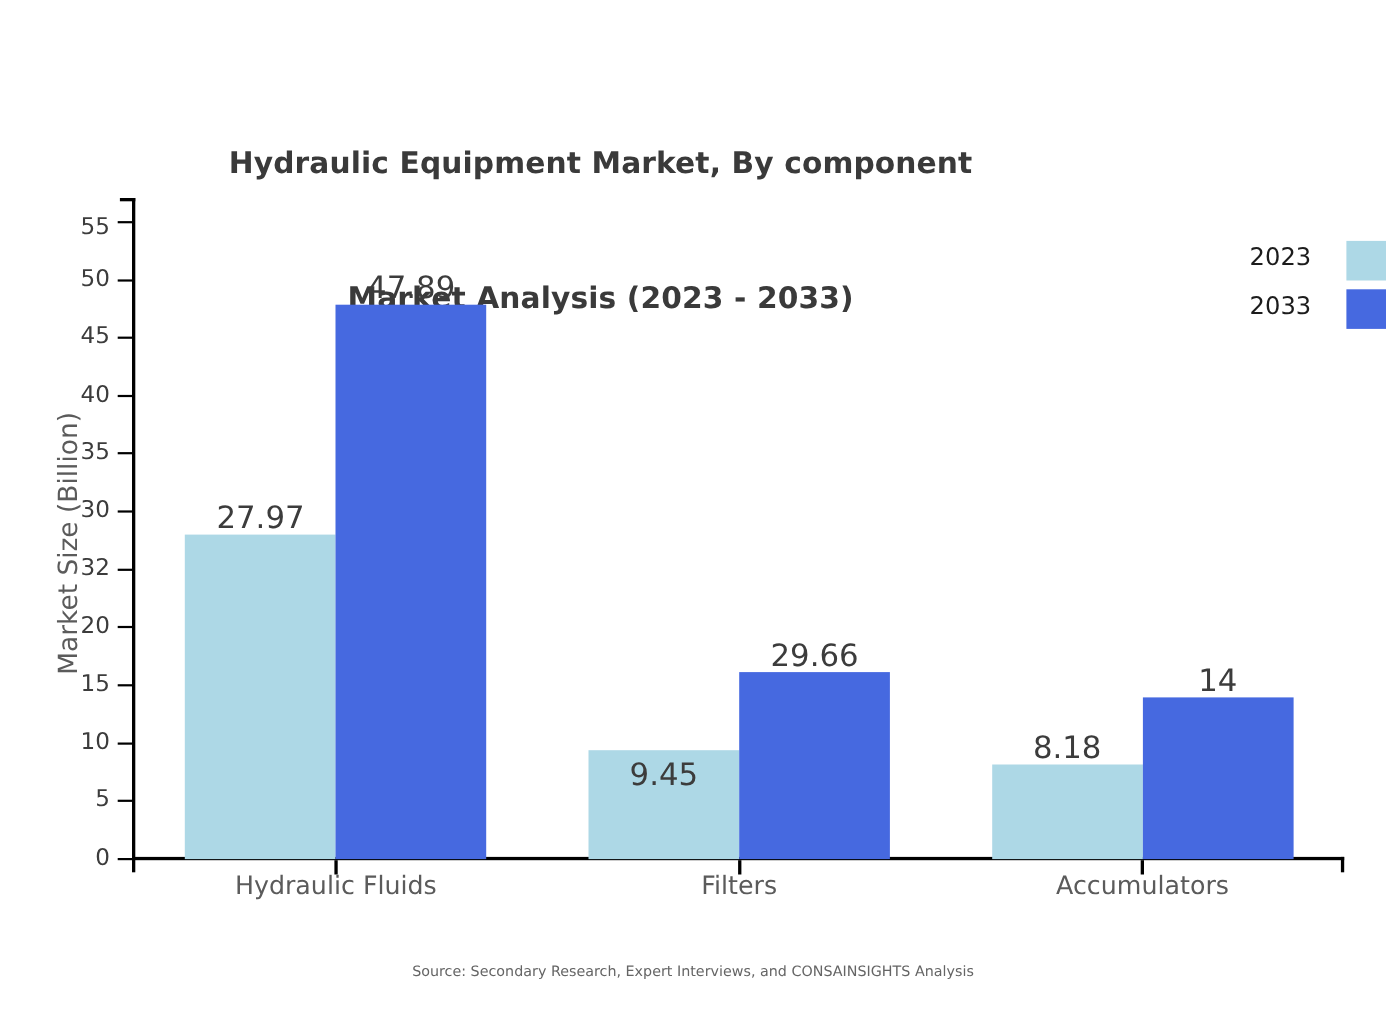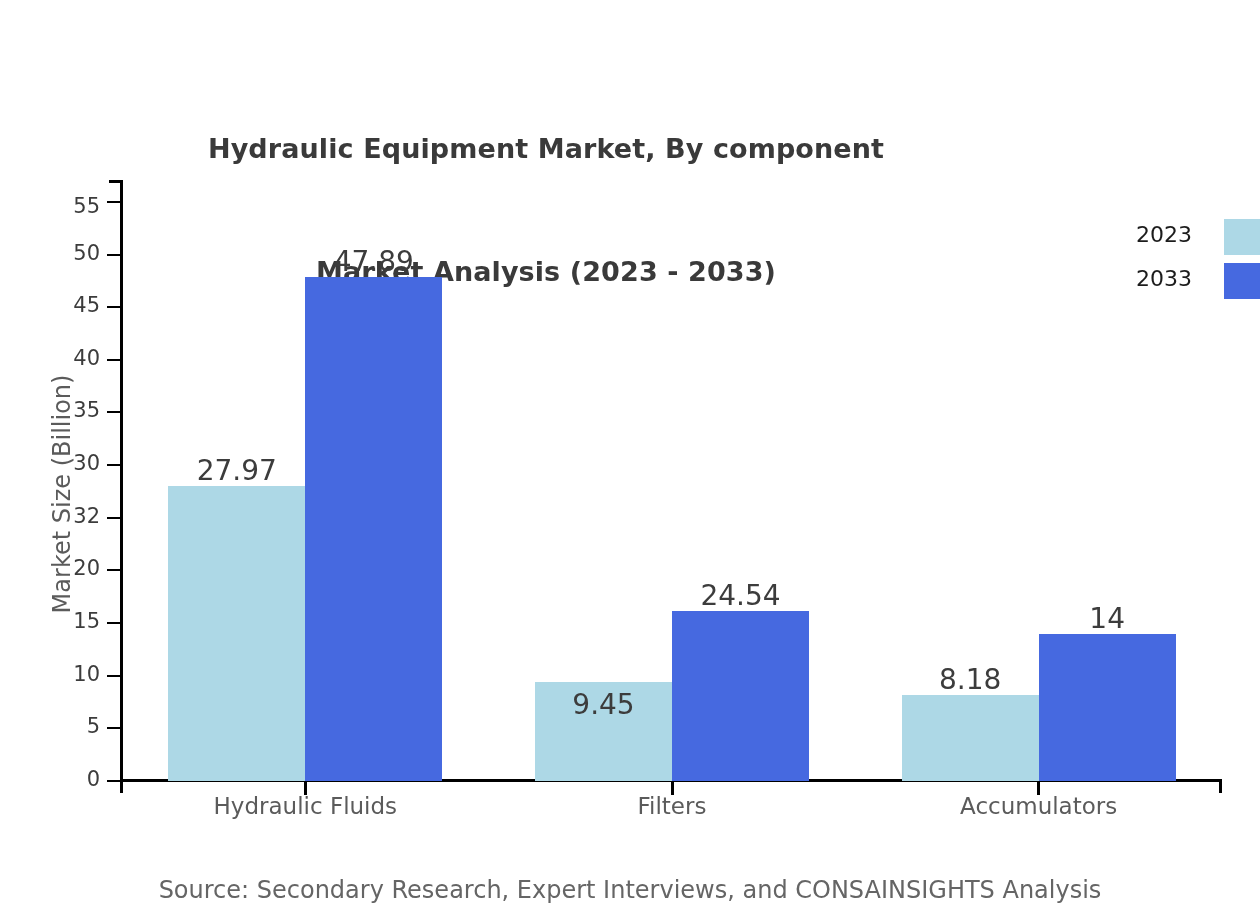--- a/index.html
+++ b/index.html
@@ -155,21 +155,21 @@
     height: 36px;
   }
 
   
   .source-note {
     position: absolute;
     left: 0;
     top: 876px;
     width: 1260px;
     text-align: center;
-    font-size: 24px;
+    font-size: 13px;
     color: #656565;
     white-space: nowrap;
   }
 </style>
 </head>
 <body>
 
 <div id="figure">
 
   <div class="chart-title">
@@ -212,21 +212,21 @@
     </div>
 
   <div id="bars-layer">
       <div class="bar" style="left: 168.333px; width: 137px; height: 294.524px; background: rgb(173, 216, 230);"></div>
       <div class="bar-label" style="left: 168.333px; width: 137px; top: 454.476px;">27.97</div>
       <div class="bar" style="left: 305.333px; width: 137px; height: 504.282px; background: rgb(70, 105, 224);"></div>
       <div class="bar-label" style="left: 305.333px; width: 137px; top: 244.718px;">47.89</div>
       <div class="bar" style="left: 535px; width: 137px; height: 99.5085px; background: rgb(173, 216, 230);"></div>
       <div class="bar-label" style="left: 535px; width: 137px; top: 649.491px; margin-top: 39px;">9.45</div>
       <div class="bar" style="left: 672px; width: 137px; height: 170.375px; background: rgb(70, 105, 224);"></div>
-      <div class="bar-label" style="left: 672px; width: 137px; top: 578.625px;">24.54</div>
+      <div class="bar-label" style="left: 672px; width: 137px; top: 578.625px;">29.66</div>
       <div class="bar" style="left: 901.667px; width: 137px; height: 86.1354px; background: rgb(173, 216, 230);"></div>
       <div class="bar-label" style="left: 901.667px; width: 137px; top: 662.865px;">8.18</div>
       <div class="bar" style="left: 1038.67px; width: 137px; height: 147.42px; background: rgb(70, 105, 224);"></div>
       <div class="bar-label" style="left: 1038.67px; width: 137px; top: 601.58px;">14</div>
     </div>
 
   <div id="xticks-layer">
       <div class="xtick" style="left: 303.833px;"></div>
       <div class="xticklabel" style="left: 105.333px; width: 400px;">Hydraulic Fluids</div>
       <div class="xtick" style="left: 670.5px;"></div>

